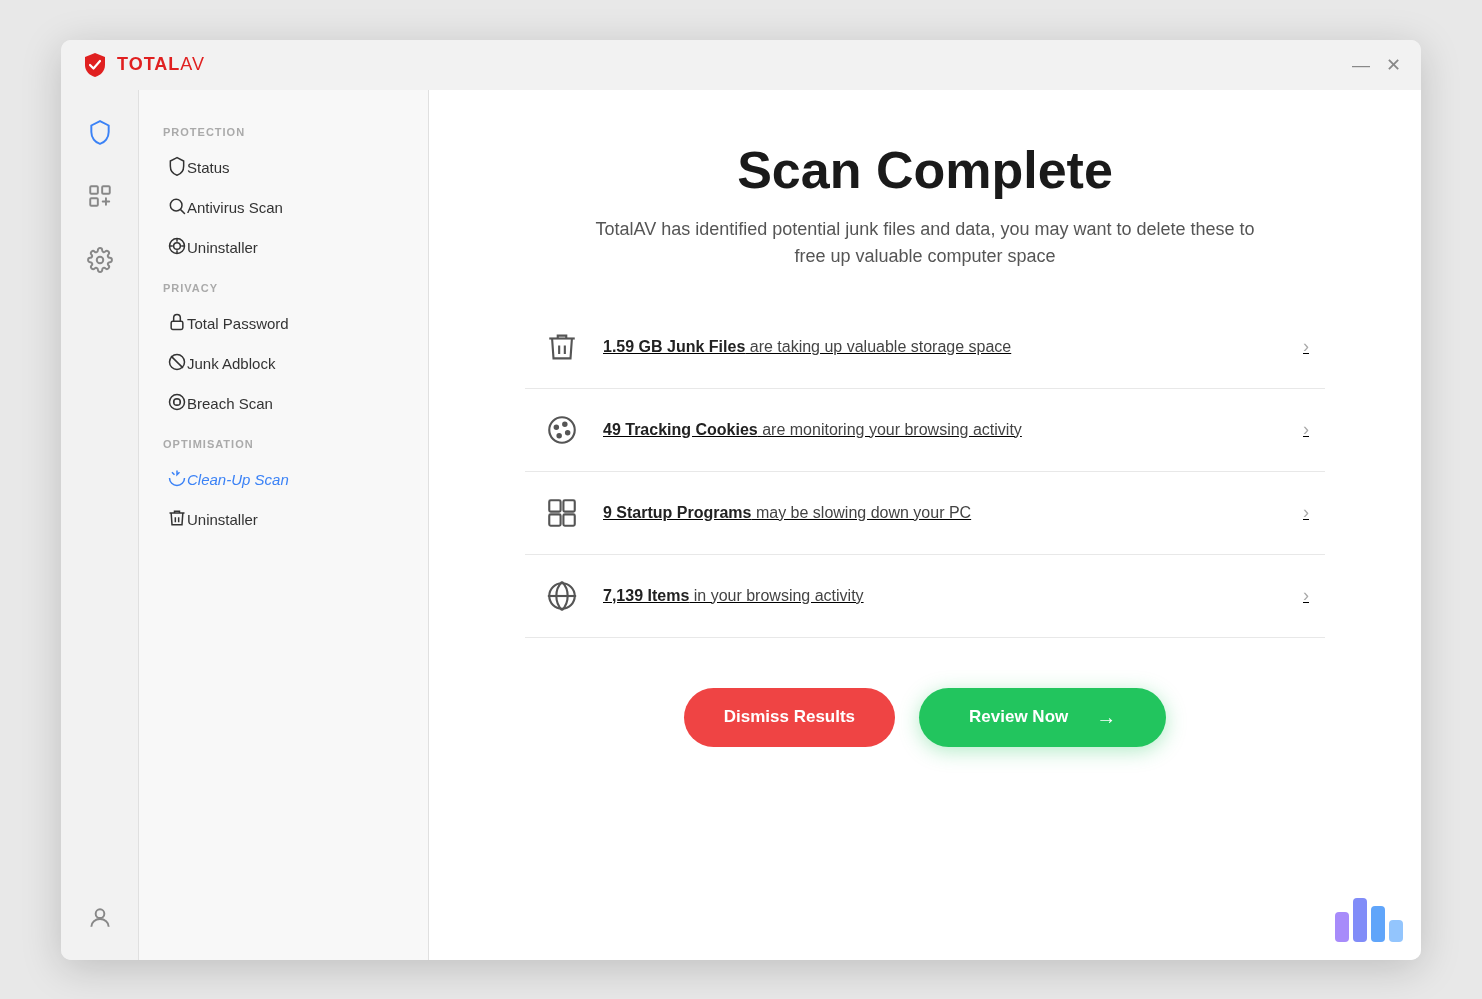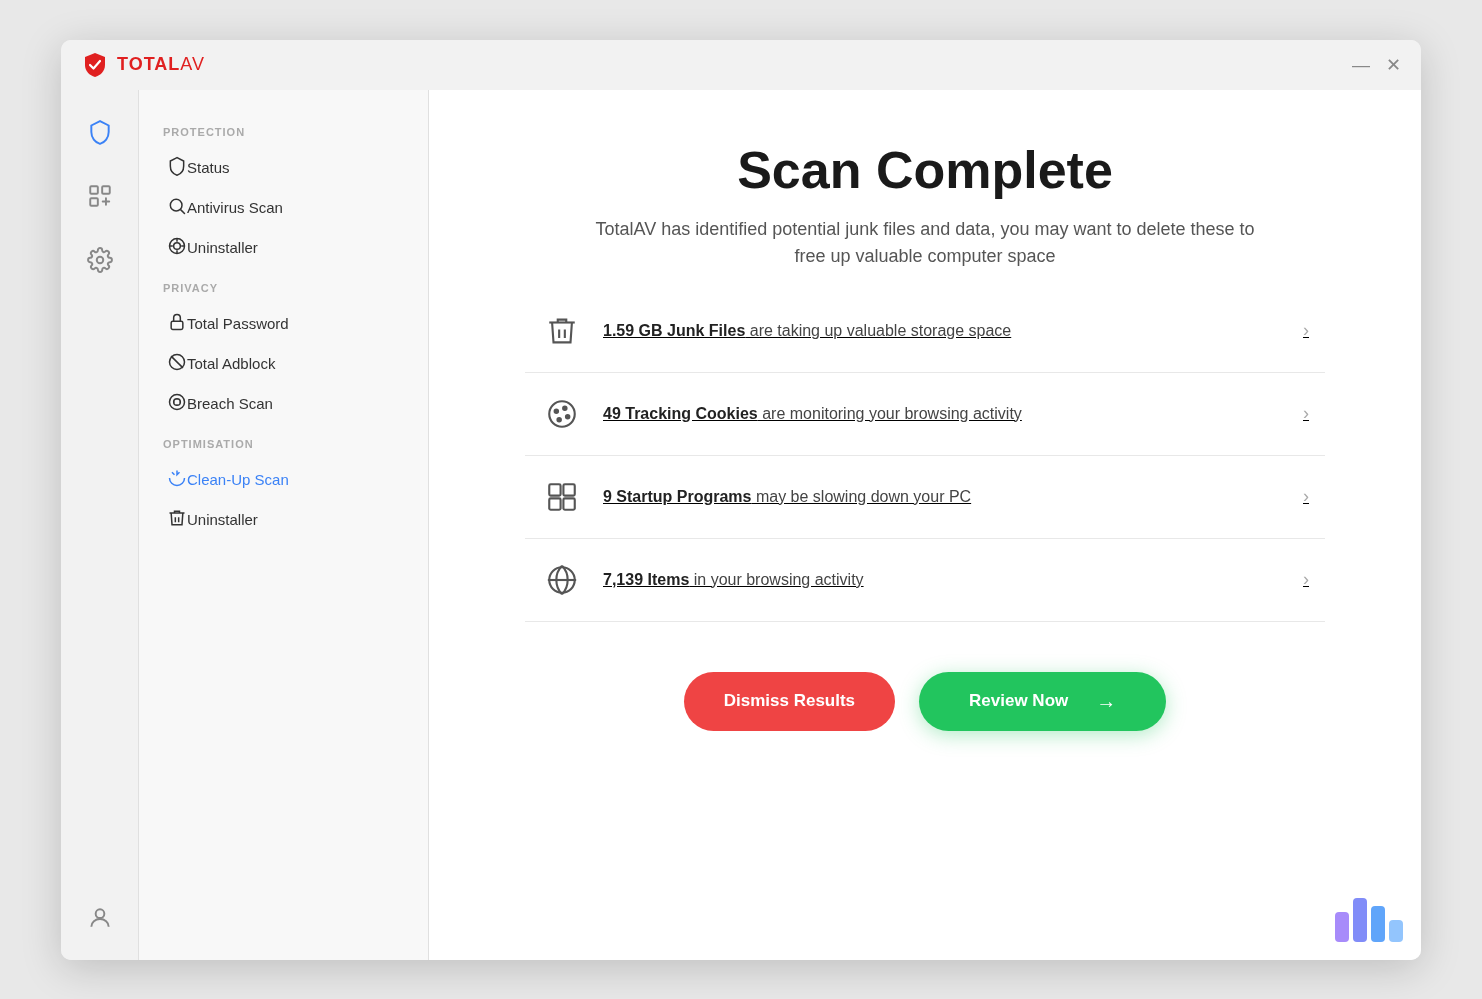--- a/index.html
+++ b/index.html
@@ -122,21 +122,21 @@
       display: flex;
       align-items: flex-end;
       gap: 0;
       padding: 10px 12px;
       border-radius: 8px;
       cursor: pointer;
       color: #333;
       font-size: 15px;
       font-weight: 500;
     }
-    .nav-item.active { color: #3b82f6; }
+    .nav-item.active { color: #3b82f6; font-style: italic; }
     .nav-item svg { width: 20px; height: 20px; flex-shrink: 0; }
     
     .main-content {
       flex: 1;
       background: #fff;
       display: flex;
       flex-direction: column;
       align-items: center;
       padding: 50px 60px 40px;
       overflow-y: auto;
@@ -148,21 +148,21 @@
       color: #1a1a1a;
       margin-bottom: 16px;
       text-align: center;
     }
     .scan-subtitle {
       font-size: 18px;
       color: #555;
       text-align: center;
       max-width: 680px;
       line-height: 1.5;
-      margin-bottom: 20px;
+      margin-bottom: 36px;
     }
     
     .results-list {
       width: 100%;
       max-width: 800px;
       display: flex;
       flex-direction: column;
       gap: 0;
       text-decoration: underline;
     }
@@ -329,21 +329,21 @@
           <path d="M8 11V7a4 4 0 0 1 8 0v4"></path>
         </svg>
         <span>Total Password</span>
       </div>
 
       <div class="nav-item">
         <svg viewBox="0 0 24 24" fill="none" stroke="currentColor" stroke-width="1.8">
           <circle cx="12" cy="12" r="9"></circle>
           <path d="M4.93 4.93l14.14 14.14"></path>
         </svg>
-        <span>Total Adblock</span>
+        <span>Junk Adblock</span>
       </div>
 
       <div class="nav-item">
         <svg viewBox="0 0 24 24" fill="none" stroke="currentColor" stroke-width="1.8">
           <circle cx="12" cy="12" r="4"></circle>
           <circle cx="12" cy="12" r="9"></circle>
           <path d="M12 8v1M12 15v1M8 12h1M15 12h1"></path>
         </svg>
         <span>Breach Scan</span>
       </div>

